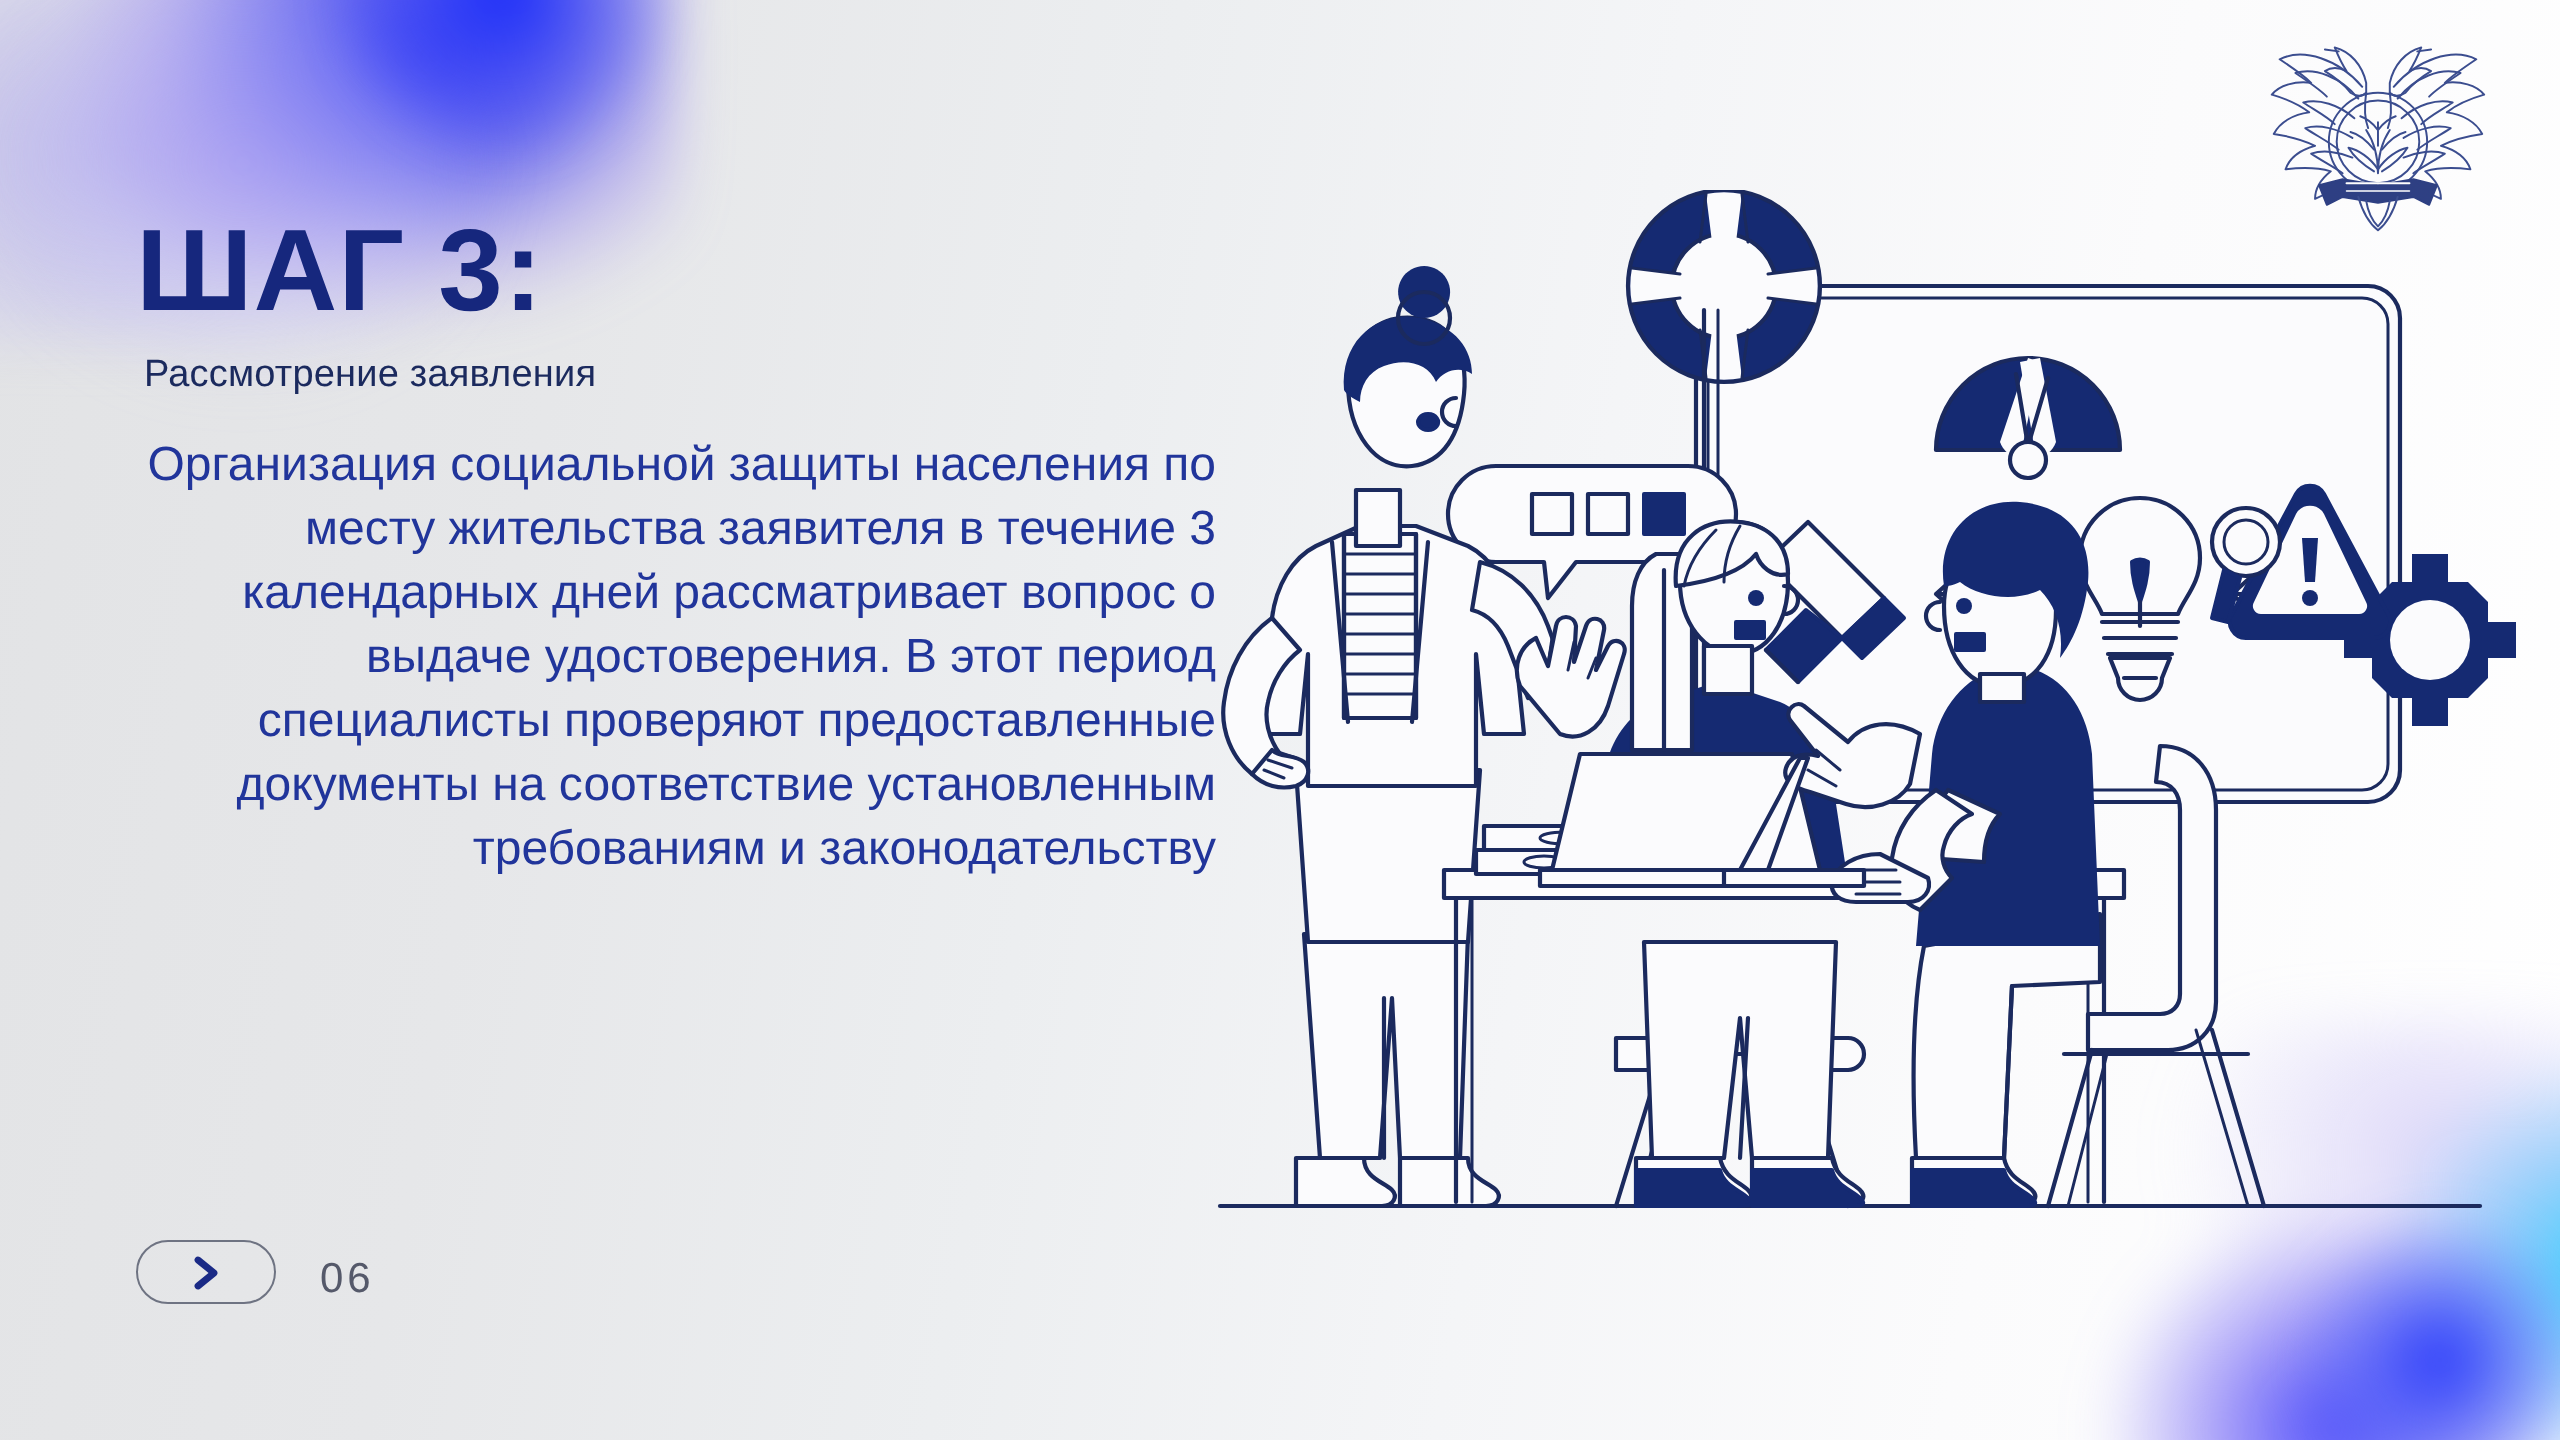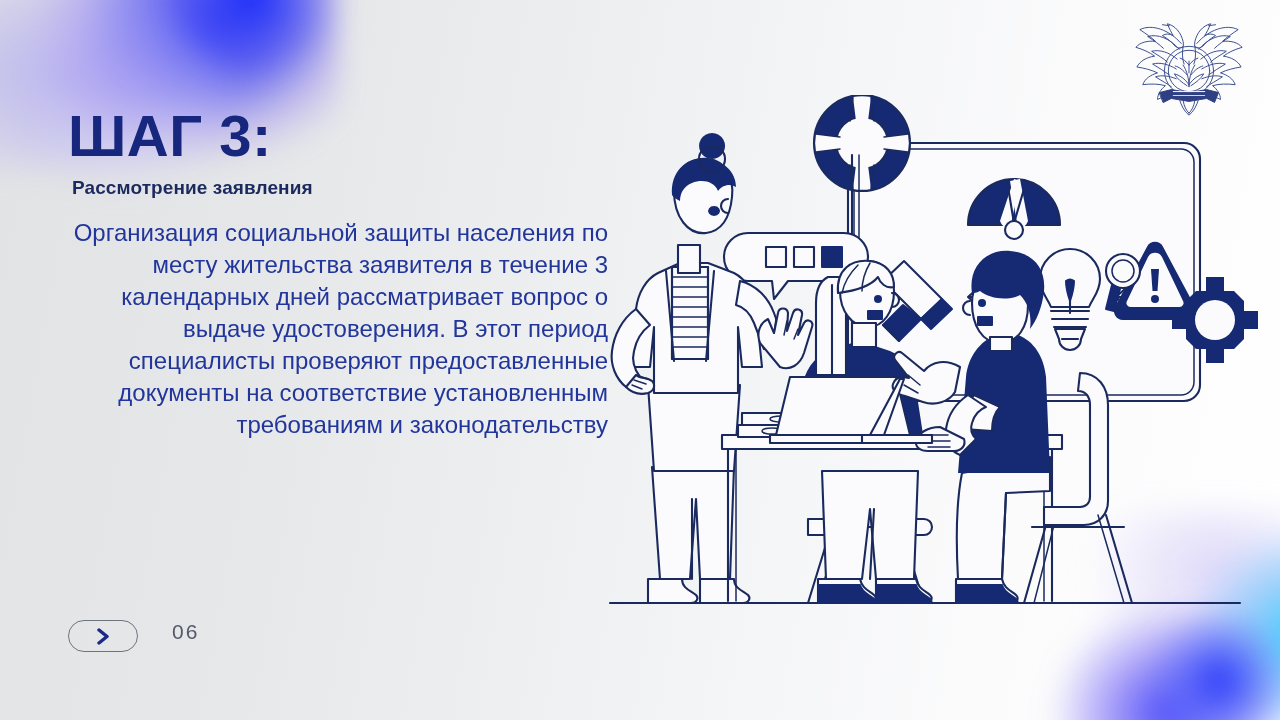--- a/index.html
+++ b/index.html
@@ -50,30 +50,30 @@
   
   .emblem{position:absolute;right:32px;top:8px;width:118px;height:110px;opacity:.92;}
 
   
   .text-col{position:absolute;left:68px;top:106px;width:560px;}
   .step-title{
     font-size:58px;font-weight:800;letter-spacing:.5px;
     color:#16277d;line-height:1.02;margin:0 0 12px 0;
   }
   .step-sub{
-    font-size:19px;font-weight:700;color:#1b2a5e;
+    font-size:19px;font-weight:400;color:#1b2a5e;
     margin:0 0 18px 4px;letter-spacing:.1px;
   }
   .step-body{
     font-size:24px;line-height:1.33;color:#21359b;
     margin:0;font-weight:400;max-width:540px;text-align:right;
   }
 
   
-  .footer{position:absolute;left:68px;bottom:68px;display:flex;align-items:flex-start;gap:34px;}
+  .footer{position:absolute;left:68px;bottom:68px;display:flex;align-items:flex-end;gap:22px;}
   .nav-pill{
     width:68px;height:30px;border:1.6px solid #6e7382;border-radius:16px;
     display:flex;align-items:center;justify-content:center;background:transparent;
     cursor:pointer;
   }
   .nav-pill svg{display:block;}
   .page-num{font-size:21px;color:#55596a;letter-spacing:2px;font-weight:400;}
 
   
   .illus{position:absolute;left:600px;top:95px;width:660px;height:545px;}

